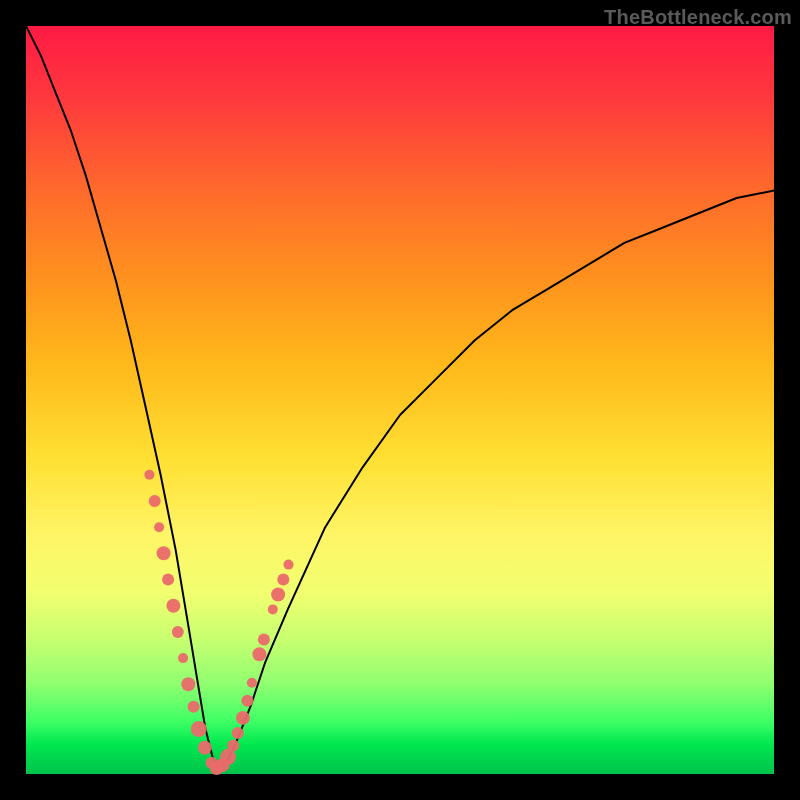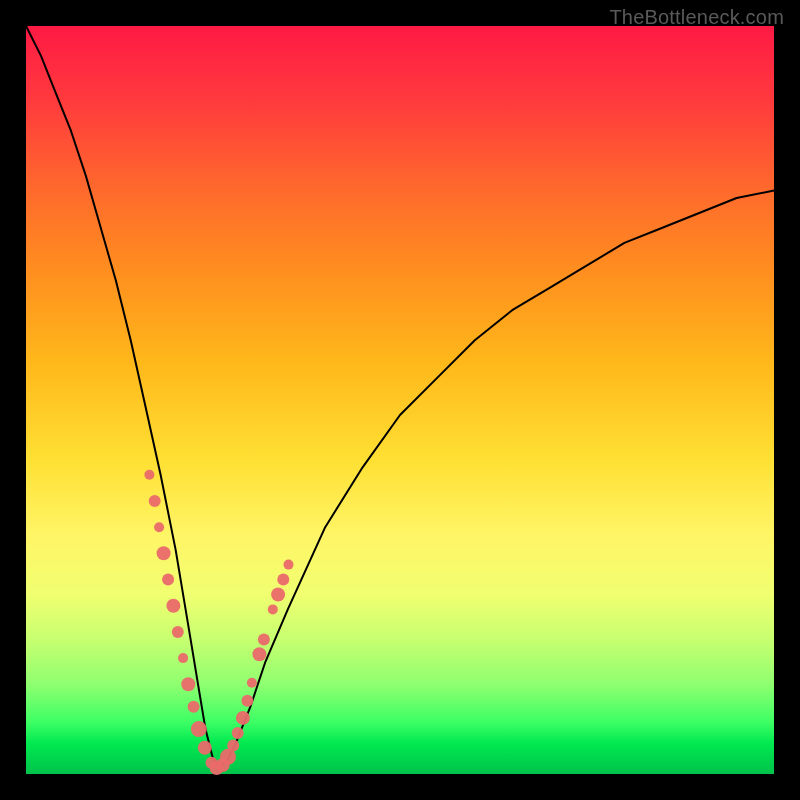--- a/index.html
+++ b/index.html
@@ -45,24 +45,24 @@
     position: absolute;
     left: 0;
     top: 0;
     width: 748px;
     height: 748px;
     overflow: visible;
   }
   .watermark {
     position: absolute;
     top: 6px;
-    right: 16px;
+    right: 8px;
     color: #5a5a5a;
     font-size: 20px;
-    font-weight: 400;
+    font-weight: 700;
     letter-spacing: 0.2px;
     user-select: none;
   }
 </style>
 </head>
 <body>
 <div class="frame">
 
   <div class="plot-area">
     <svg class="curve" viewBox="0 0 748 748">

